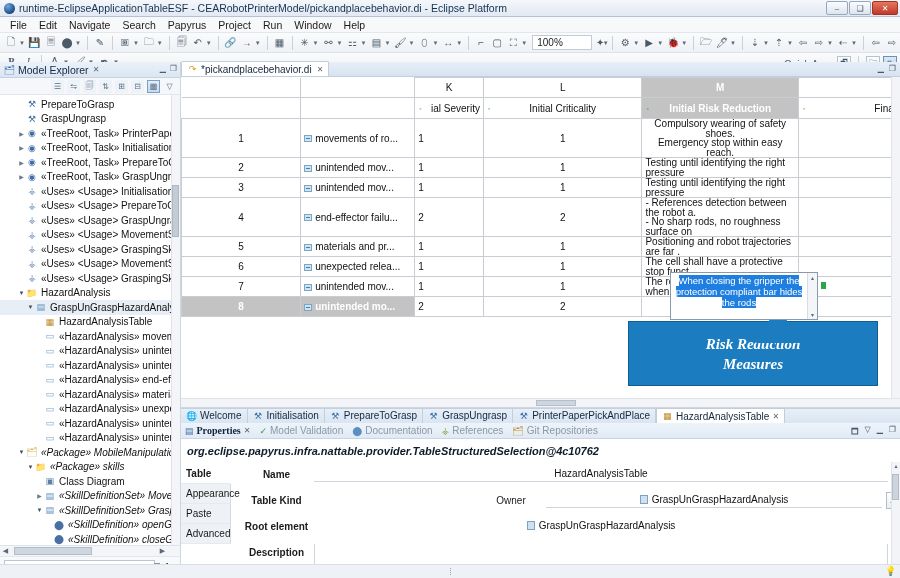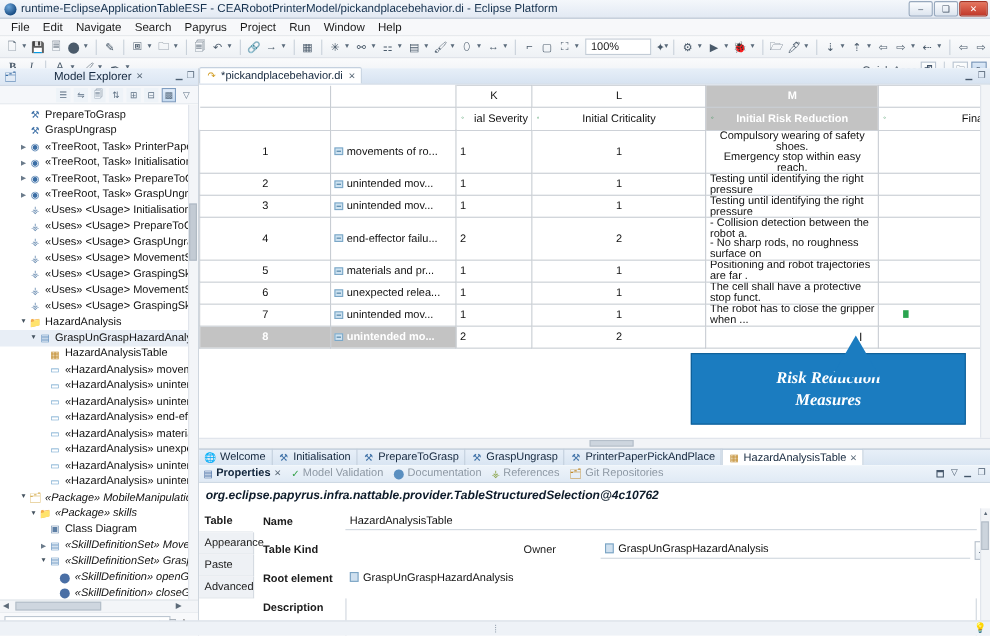--- a/index.html
+++ b/index.html
@@ -81,21 +81,21 @@
   
   .explorer{
     width:181px; background:#fff; border-right:1px solid #cfd6de;
     display:flex; flex-direction:column; position:relative;
   }
   .vtab{
     height:16px; background:linear-gradient(#eaf1f9,#dbe6f3);
     border-bottom:1px solid #c6d2e0;
     display:flex;align-items:center; padding-left:4px; position:relative;
   }
-  .vtab .label{ font-size:10.5px;color:#14283f;margin-left:31px;}
+  .vtab .label{ font-size:10.5px;color:#14283f;}
   .vtab .vic{ width:11px;height:11px;margin-right:3px;display:inline-flex;align-items:center;justify-content:center;font-size:9px;color:#3b6ea5;}
   .vtab .x{ font-size:8px;color:#5a6a7a;margin-left:4px;}
   .vtab .minmax{ position:absolute;right:3px;top:2px;display:flex;gap:4px;font-size:8px;color:#4d5f72;}
   .etoolbar{
     height:17px; background:#f5f7fa; border-bottom:1px solid #e1e6ec;
     display:flex;align-items:center;justify-content:flex-end; padding-right:4px; gap:3px;
   }
   .eti{ width:13px;height:13px;border:1px solid transparent;display:flex;align-items:center;
         justify-content:center;font-size:8px;color:#5c6f82;background:#eef3f8;}
   .eti.active{ border-color:#7f9dc0;background:linear-gradient(#e3eefb,#c5daf0);}
@@ -203,21 +203,21 @@
   .props{ height:155px; background:#fff; display:flex; flex-direction:column; position:relative;}
   .propsTabs{
     height:16px; background:linear-gradient(#eef4fa,#e0eaf5); border-bottom:1px solid #c9d5e2;
     display:flex; align-items:center; padding-left:4px; gap:8px; position:relative;
   }
   .ptab{ display:flex;align-items:center;gap:3px;font-size:10px;color:#8d98a4;}
   .ptab.active{ color:#10243a; }
   .ptab .x{font-size:8px;color:#5c6b7a;}
   .propsTabs .tools{ position:absolute; right:4px; top:2px; display:flex; gap:6px; font-size:8px;color:#44566a;}
   .propsTitle{ font-size:11px; font-weight:bold; color:#0d1b2a; padding:6px 0 5px 6px;font-style:italic;}
-  .propsBody{ flex:1; display:flex; position:relative; overflow:hidden;}
+  .propsBody{ flex:1; display:flex; position:relative; overflow:hidden;text-align:center;}
   .ptablist{ width:50px; padding-top:2px; }
   .ptitem{ height:20px; font-size:10px; color:#1a1a1a; padding-left:5px; display:flex;align-items:center;
            background:#eef1f5; border-right:1px solid #d5dbe2; border-bottom:1px solid #e6eaee;}
   .ptitem.active{ background:#fff; font-weight:bold; border-right:1px solid #fff;}
   .pform{ flex:1; position:relative; padding:4px 0 0 0;}
   .prow{ display:flex; align-items:flex-start; height:26px; padding-left:8px;}
   .plabel{ width:75px; font-size:10px; color:#1b1b1b; padding-top:3px;font-weight:bold;}
   .pfield{
     flex:1; height:16px; border-bottom:1px solid #cfd6de; font-size:10px; color:#111;
     padding:2px 4px; background:#fff; margin-right:12px;
@@ -661,21 +661,21 @@
                 <div>Testing until identifying the right pressure</div>
               </td>
               <td class="cell"></td>
             </tr>
             <tr>
               <td class="rowhdr">4</td>
               <td class="cell leftcell"><span class="cellicon"></span><span>end-effector failu...</span></td>
               <td class="cell">2</td>
               <td class="cell c">2</td>
               <td class="cell wrapcell" style="text-align: left;">
-                <div>- Collision detection between the robot a.</div>
+                <div>- References detection between the robot a.</div>
                 <div>- No sharp rods, no roughness surface on</div>
               </td>
               <td class="cell"></td>
             </tr>
             <tr>
               <td class="rowhdr">5</td>
               <td class="cell leftcell"><span class="cellicon"></span><span>materials and pr...</span></td>
               <td class="cell">1</td>
               <td class="cell c">1</td>
               <td class="cell wrapcell" style="text-align: left;">
@@ -709,20 +709,29 @@
               <td class="cell">2</td>
               <td class="cell c">2</td>
               <td class="cell wrapcell" style="text-align: left;">
                 <div></div>
               </td>
               <td class="cell"></td>
             </tr>
           </tbody>
       </table>
 
+      <div class="editcell" style="left:489px; top:195px; width:148px; height:48px;">
+        <div class="txt">
+          <span class="hl">When closing the gripper the protection compliant bar hides the rods</span>
+        </div>
+        <div class="sb">
+          <span>▴</span>
+          <span>▾</span>
+        </div>
+      </div>
       <span class="ibeam" style="left:600px;top:224px;">I</span>
       <span class="greendot" style="left:640px;top:205px;"></span>
 
       <div class="calloutTail" style="left:575px; top:228px; border-left:22px solid transparent; border-right:22px solid transparent; border-bottom:38px solid #1b7cc0;"></div>
       <div class="callout" style="left:447px; top:244px; width:250px; height:65px;">
         <div>
           <div>Risk Reduction</div>
           <div>Measures</div>
         </div>
       </div>
@@ -761,21 +770,21 @@
             <span class="x" style="font-size: 8px; color: rgb(92, 107, 122);">✕</span>
           </div>
         </div>
     </div>
 
     <div class="props">
       <div class="propsTabs">
         <div id="ptabs" style="display:flex;align-items:center;gap:9px;">
             <div class="ptab active">
               <span style="color: rgb(74, 111, 165); font-size: 9px;">▤</span>
-              <span style="font-weight: bold;">Properties</span>
+              <span style="font-weight: bold; font-family: Liberation Serif, serif;">Properties</span>
               <span class="x">✕</span>
             </div>
             <div class="ptab">
               <span style="color: rgb(47, 158, 68); font-size: 9px;">✓</span>
               <span>Model Validation</span>
             </div>
             <div class="ptab">
               <span style="color: rgb(90, 143, 192); font-size: 9px;">⬤</span>
               <span>Documentation</span>
             </div>

